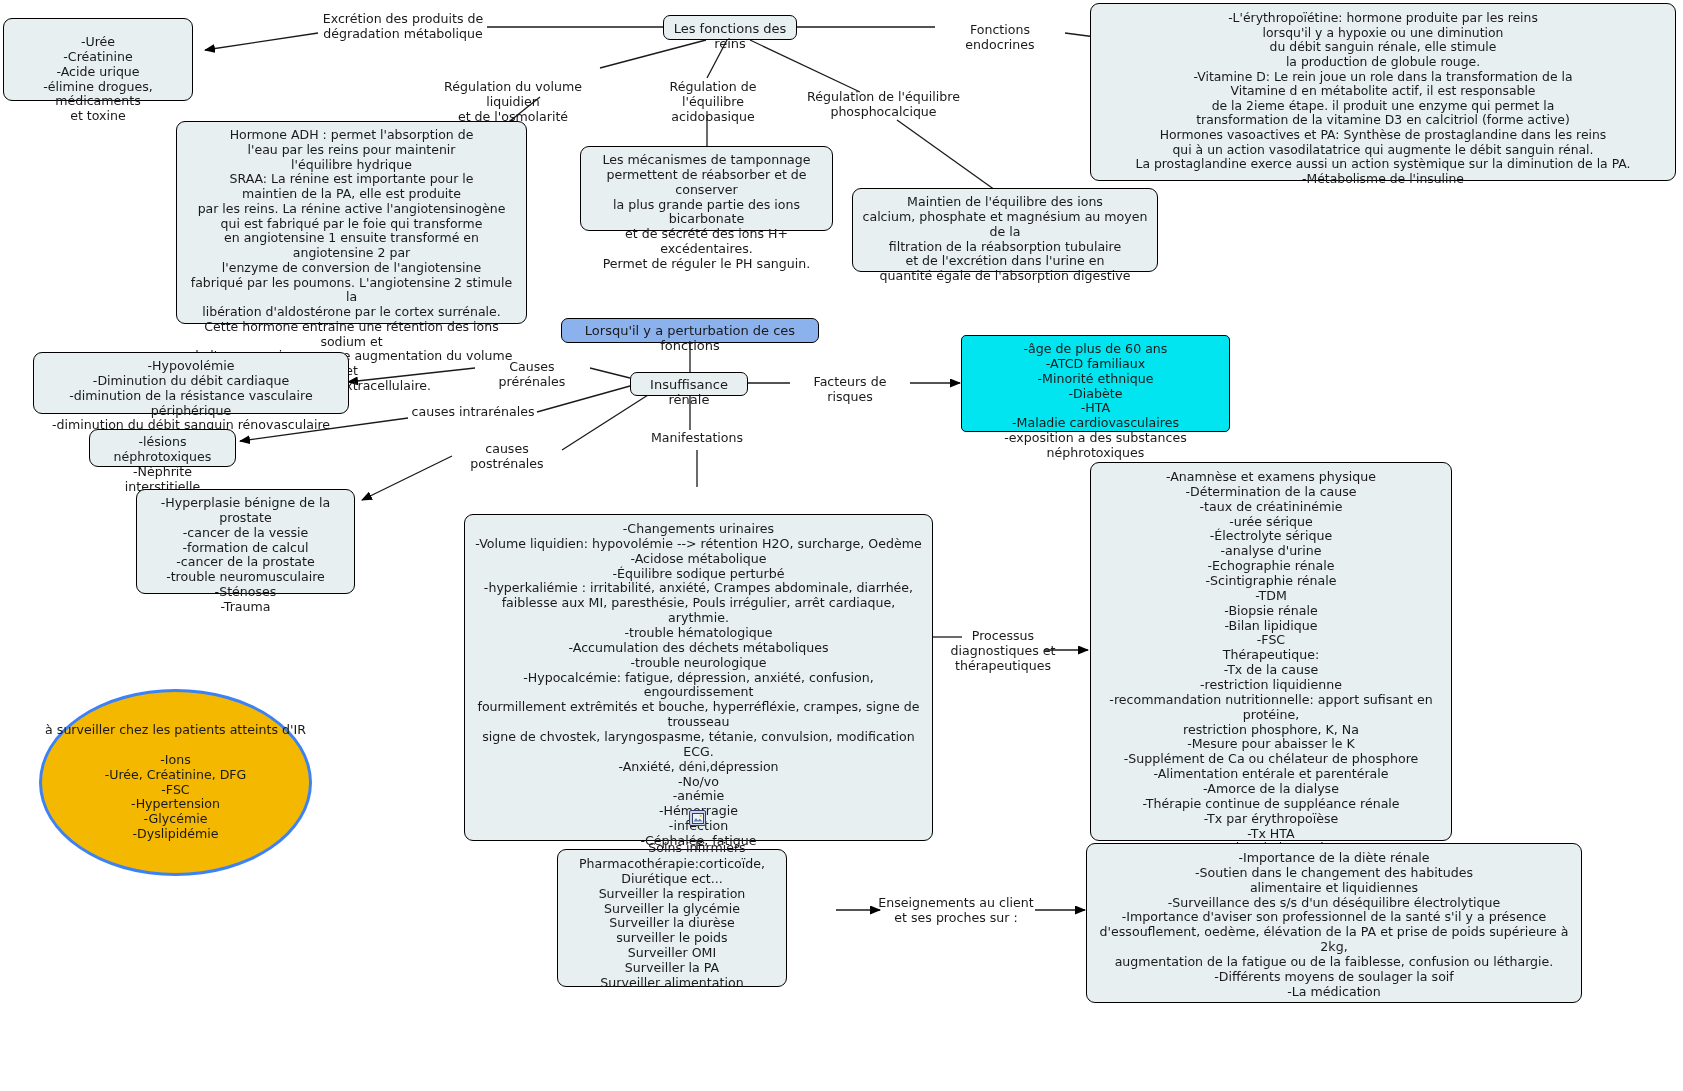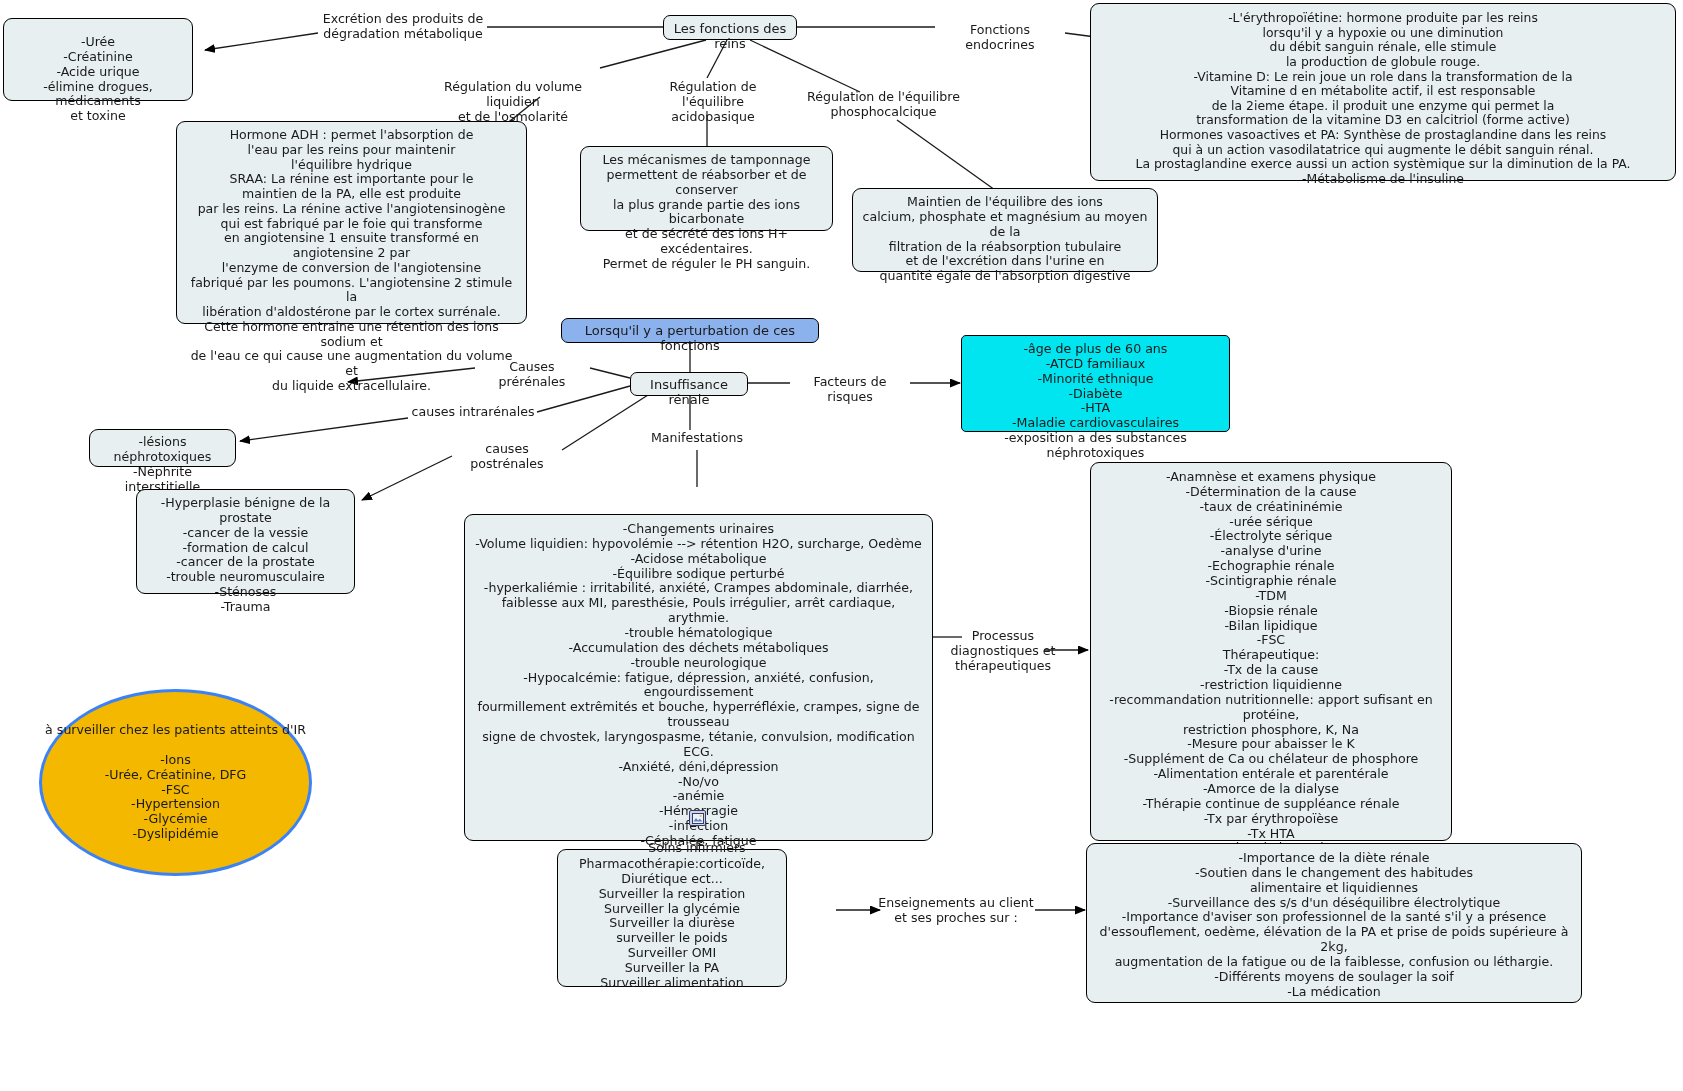--- a/index.html
+++ b/index.html
@@ -178,20 +178,24 @@
   <div class="node pill" style="left:630px; top:372px; width:118px; height:24px; font-size:13px; padding-top:4px;">Insuffisance rénale</div>
 
   <div class="node cyan" style="left:961px; top:335px; width:269px; height:97px; font-size:12.6px; padding-top:6px;">-âge de plus de 60 ans
 -ATCD familiaux
 -Minorité ethnique
 -Diabète
 -HTA
 -Maladie cardiovasculaires
 -exposition a des substances néphrotoxiques</div>
 
+  <div class="node" style="left:33px; top:352px; width:316px; height:62px; font-size:12.6px; padding-top:6px;">-Hypovolémie
+-Diminution du débit cardiaque
+-diminution de la résistance vasculaire périphérique
+-diminution du débit sanguin rénovasculaire</div>
 
   <div class="node" style="left:89px; top:429px; width:147px; height:38px; font-size:12.6px; padding-top:5px;">-lésions néphrotoxiques
 -Néphrite interstitielle</div>
 
   <div class="node" style="left:136px; top:489px; width:219px; height:105px; font-size:12.6px; padding-top:6px;">-Hyperplasie bénigne de la prostate
 -cancer de la vessie
 -formation de calcul
 -cancer de la prostate
 -trouble neuromusculaire
 -Sténoses

